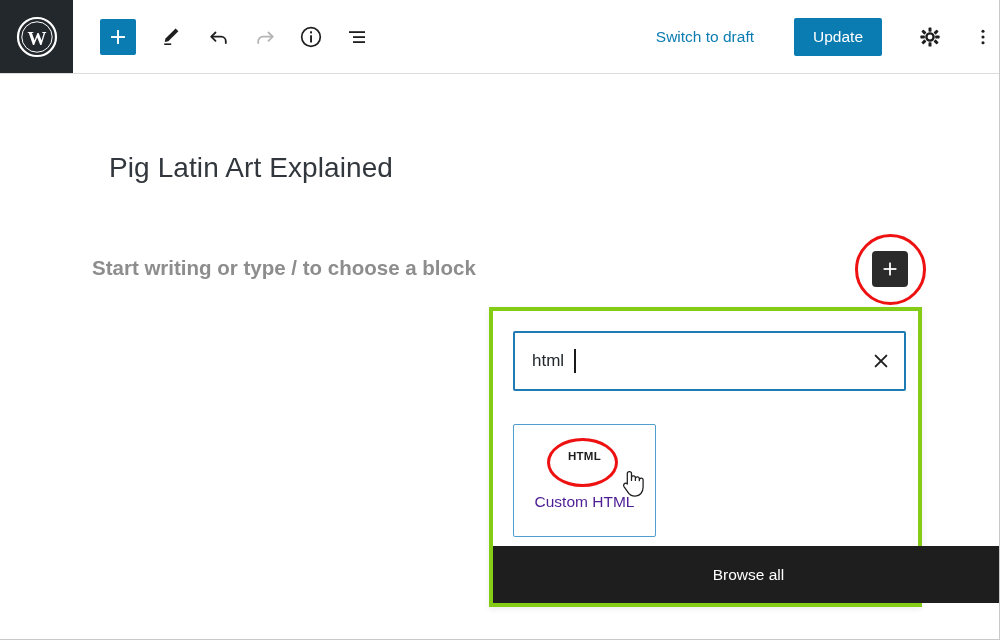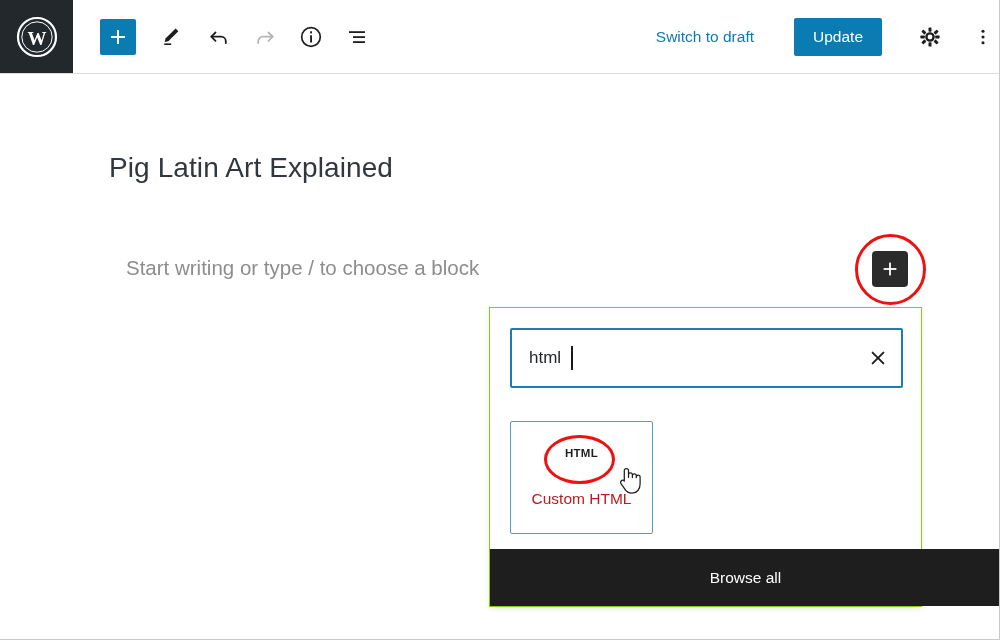--- a/index.html
+++ b/index.html
@@ -145,25 +145,25 @@
     top: 78px;
     font-size: 28px;
     color: #31373c;
     font-weight: 400;
     letter-spacing: 0.1px;
     white-space: nowrap;
   }
 
   .para-placeholder {
     position: absolute;
-    left: 126px;
+    left: 92px;
     top: 182px;
     font-size: 20.5px;
     color: #8d8d8d;
-    font-weight: 400;
+    font-weight: 700;
     white-space: nowrap;
   }
 
   
   .inserter-wrap {
     position: absolute;
     left: 855px;
     top: 234px;
     width: 71px;
     height: 71px;
@@ -196,21 +196,21 @@
   }
 
   
   .popover {
     position: absolute;
     left: 489px;
     top: 307px;
     width: 433px;
     height: 300px;
     background: #ffffff;
-    border: 1px solid #84cc16;
+    border: 4px solid #84cc16;
     box-sizing: border-box;
     box-shadow: 0 2px 6px rgba(0,0,0,0.08);
   }
 
   .search-row {
     position: absolute;
     left: 20px;
     top: 20px;
     width: 393px;
     height: 60px;
@@ -278,21 +278,21 @@
     font-size: 11.5px;
     font-weight: bold;
     color: #1e1e1e;
     letter-spacing: 0.3px;
     font-family: "Liberation Sans", sans-serif;
     line-height: 1;
   }
   .block-label {
     margin-top: 30px;
     font-size: 15.5px;
-    color: #b91c1c;
+    color: #4c1d95;
     font-family: "Liberation Sans", sans-serif;
   }
   .annot-ellipse-html {
     position: absolute;
     left: 33px;
     top: 13px;
     width: 71px;
     height: 49px;
     border: 3px solid #ee1111;
     border-radius: 50%;

